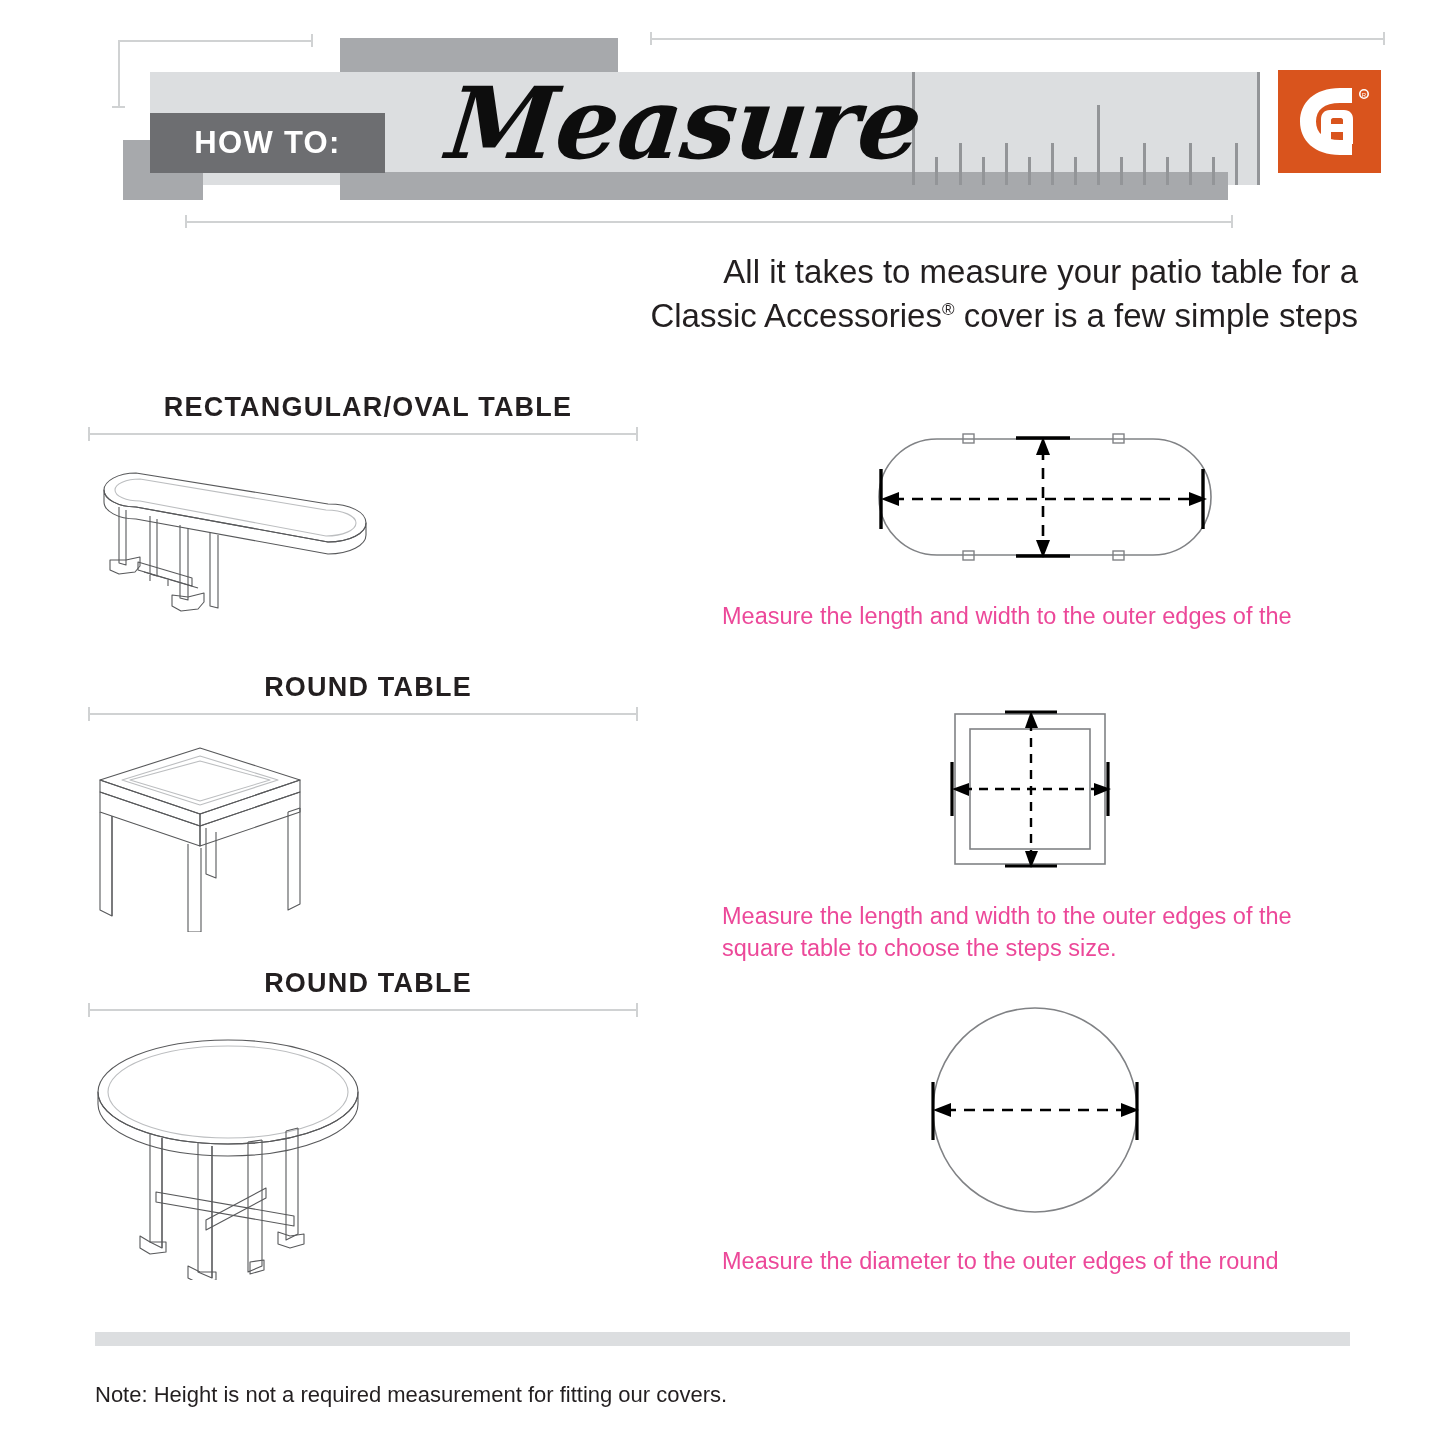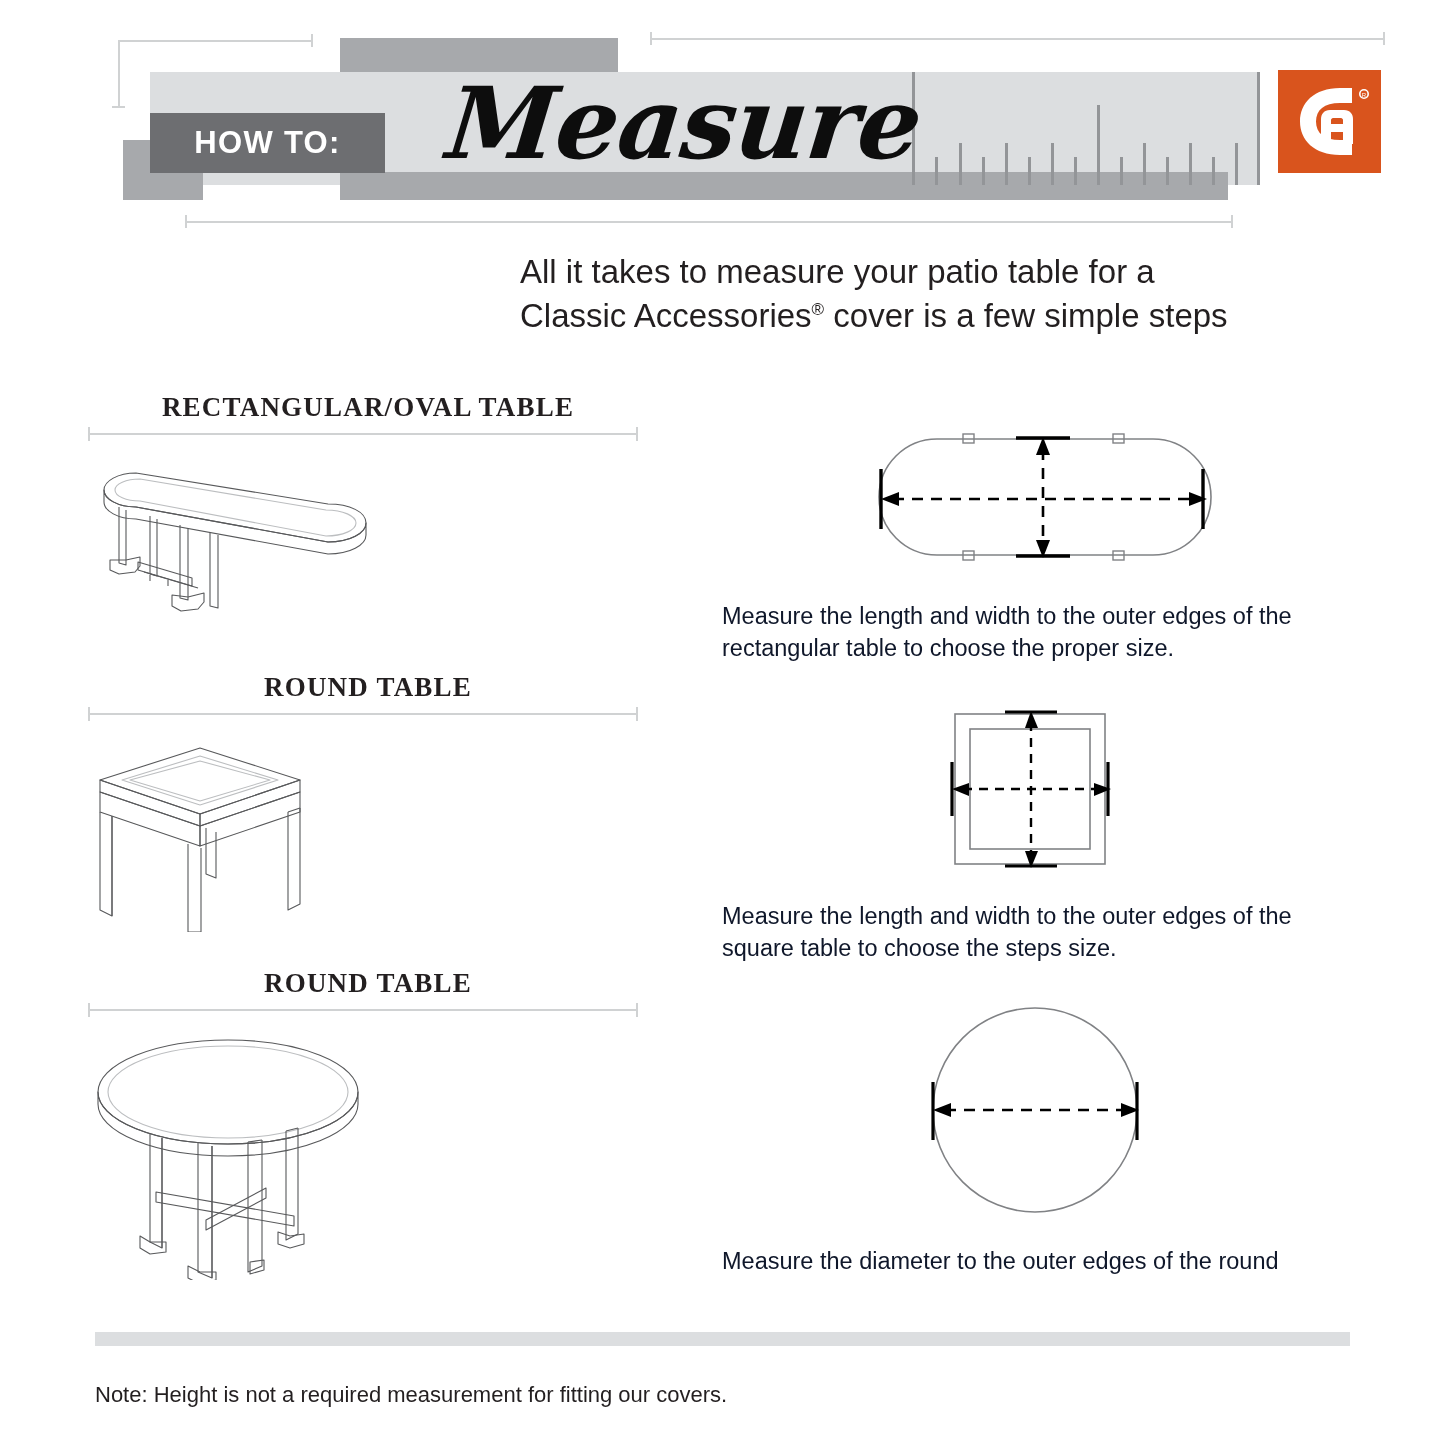--- a/index.html
+++ b/index.html
@@ -56,42 +56,42 @@
 
   
   .logo{
     position:absolute;left:1250px;top:70px;width:103px;height:103px;
     background:#d9541d;
   }
   .logo svg{display:block;}
 
   
   .subtitle{
-    position:absolute;left:520px;top:250px;width:865px;
-    text-align:left;font-size:33px;line-height:1.33;color:#231f20;
+    position:absolute;left:493px;top:250px;width:865px;
+    text-align:right;font-size:33px;line-height:1.33;color:#231f20;
   }
   .subtitle sup{font-size:17px;vertical-align:super;}
 
   
-  .section{position:absolute;font-family:Liberation Serif, serif;}
+  .section{position:absolute;}
   .sec-title{
     position:absolute;left:0;top:0;width:560px;text-align:center;
     font-size:27px;font-weight:bold;letter-spacing:1.2px;color:#231f20;
   }
   .sec-rule{position:absolute;left:88px;width:550px;height:2px;background:#d0d2d3;}
   .sec-rule .endcap{position:absolute;top:-6px;width:2px;height:14px;background:#d0d2d3;}
 
   .illus{position:absolute;}
   .illus svg{display:block;}
 
   .diag{position:absolute;}
   .diag svg{display:block;}
 
   .desc{
-    position:absolute;font-size:23.5px;line-height:1.38;color:#0f172a;width:645px;
+    position:absolute;font-size:23.5px;line-height:1.38;color:#ec4899;width:645px;
   }
 
   
   .footer-bar{position:absolute;left:95px;top:1332px;width:1255px;height:14px;background:#dcdee0;}
   .footer-note{position:absolute;left:95px;top:1382px;font-size:22px;color:#231f20;}
 </style>
 </head>
 <body>
 
 <div class="page">
@@ -224,21 +224,20 @@
       <polygon points="342,74 324,67 324,81" fill="#000"></polygon>
 
       <line x1="178" y1="24" x2="178" y2="122" stroke="#000" stroke-width="2.6" stroke-dasharray="11,8"></line>
       <polygon points="178,12 171,30 185,30" fill="#000"></polygon>
       <polygon points="178,133 171,115 185,115" fill="#000"></polygon>
     </svg>
   </div>
 
   <div class="desc" style="left:722px;top:600px;">
     <div>Measure the length and width to the outer edges of the</div>
-    <div>rectangular table to choose the proper size.</div>
   </div>
 
   <div class="section" style="left:88px;top:672px;width:560px;height:250px;">
     <div class="sec-title">ROUND TABLE</div>
   </div>
   <div class="sec-rule" style="top:713px;">
     <div class="endcap" style="left:0;"></div>
       <div class="endcap" style="left:548px;"></div>
   </div>
 

